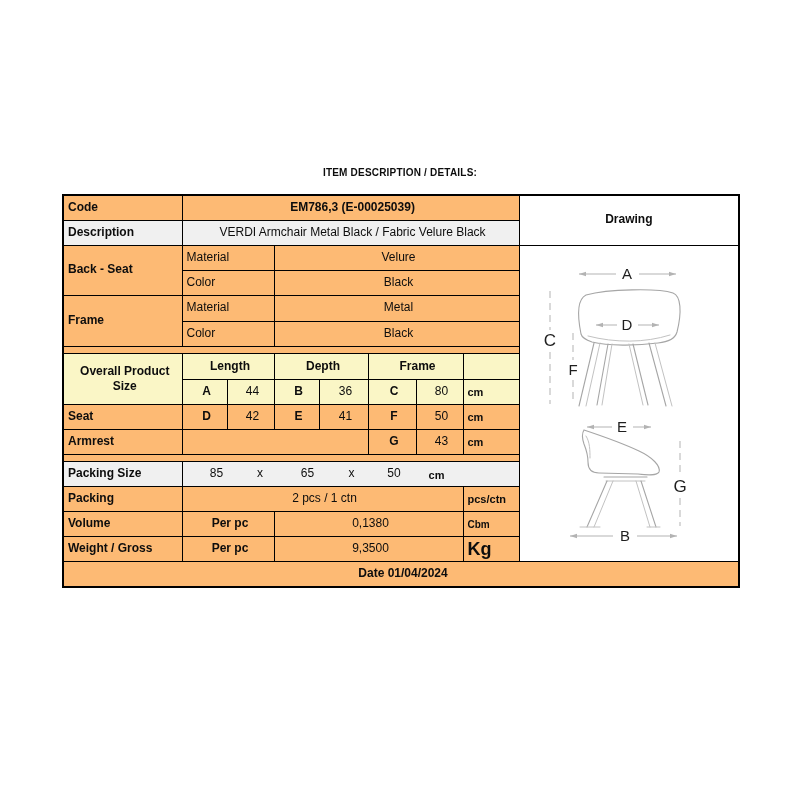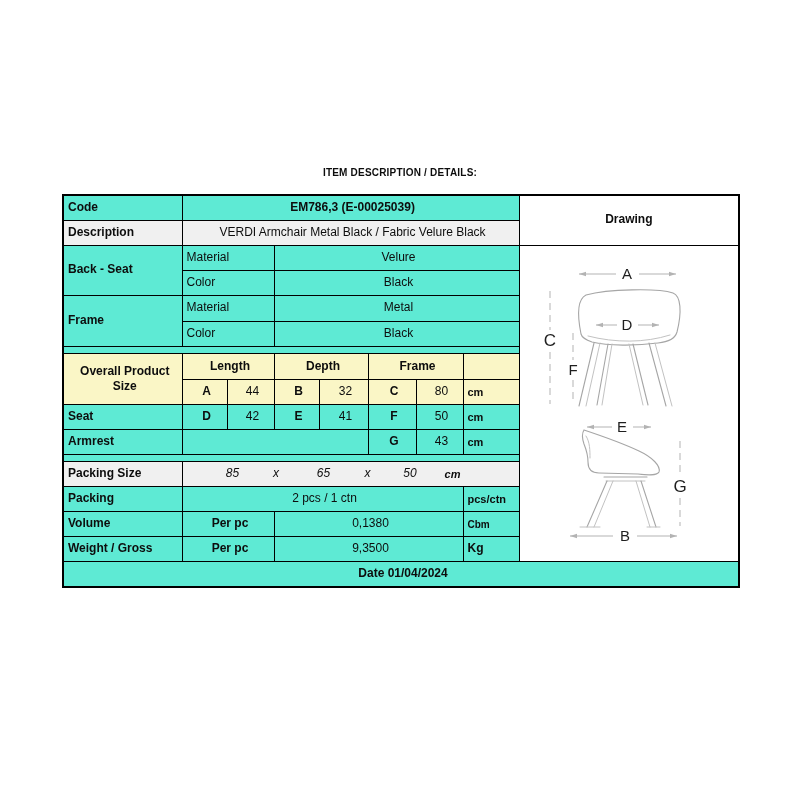--- a/index.html
+++ b/index.html
@@ -15,34 +15,34 @@
   }
   table.spec{
     position:absolute;left:62px;top:194px;width:676px;
     border-collapse:collapse;table-layout:fixed;
     border:2px solid #000;
   }
   td{
     border:1px solid #000;
     font-size:12px;line-height:1.15;color:#0d0d0d;
     padding:0 4px;vertical-align:middle;overflow:hidden;white-space:nowrap;
-    background:#5eead4;
+    background:#fdba74;
   }
   tr.std{height:25px;}
   tr.gap{height:6px;}
   tr.gap td{padding:0;height:6px;}
   .b{font-weight:bold;}
   .c{text-align:center;padding-left:8px;}
   .wrap{white-space:normal;line-height:1.25;}
   .unit{font-size:11px;font-weight:bold;padding-left:4px;}
   .yellow td{background:var(--hl,#faf6c6);}
   .shade td{background:var(--shade,#f0f0f0);}
   td.draw-hdr{font-weight:bold;text-align:center;background:#fff;margin-left:25px;}
   td.draw-cell{padding:0;vertical-align:top;background:#fff;}
-  .pack-line{display:flex;align-items:center;height:100%;padding-left:30px;font-style:italic;}
+  .pack-line{display:flex;align-items:flex-end;height:100%;padding-left:14px;}
   .pack-line span{display:inline-block;text-align:center;font-size:12px;}
   .pack-line .s1{width:40px;}
   .pack-line .s2{width:47px;}
   .pack-line .s3{width:48px;}
   .pack-line .s4{width:40px;}
   .pack-line .s5{width:45px;}
   .pack-line .s6{width:40px;font-weight:bold;font-size:11px;}
   svg text{
     font-family:"Liberation Sans", sans-serif;
     fill:#1f1f1f;font-size:15px;
@@ -187,21 +187,21 @@
       <td class="b c" colspan="2">Length</td>
       <td class="b c" colspan="2">Depth</td>
       <td class="b c" colspan="2">Frame</td>
       <td></td>
     </tr>
 
     <tr class="std yellow">
       <td class="b c">A</td>
       <td class="c">44</td>
       <td class="b c">B</td>
-      <td class="c">32</td>
+      <td class="c">36</td>
       <td class="b c">C</td>
       <td class="c">80</td>
       <td class="unit">cm</td>
     </tr>
 
     <tr class="std">
       <td class="b">Seat</td>
       <td class="b c">D</td>
       <td class="c">42</td>
       <td class="b c">E</td>
@@ -247,21 +247,21 @@
       <td class="b">Volume</td>
       <td class="b c" colspan="2">Per pc</td>
       <td class="c" colspan="4">0,1380</td>
       <td class="unit" style="font-size:10px">Cbm</td>
     </tr>
 
     <tr class="std">
       <td class="b">Weight / Gross</td>
       <td class="b c" colspan="2">Per pc</td>
       <td class="c" colspan="4">9,3500</td>
-      <td class="unit" style="font-size:12px">Kg</td>
+      <td class="unit" style="font-size:18px">Kg</td>
     </tr>
 
     <tr class="std">
       <td class="b c" colspan="9">Date 01/04/2024</td>
     </tr>
   </tbody>
     </table>
 </div>
 
 </body></html>

